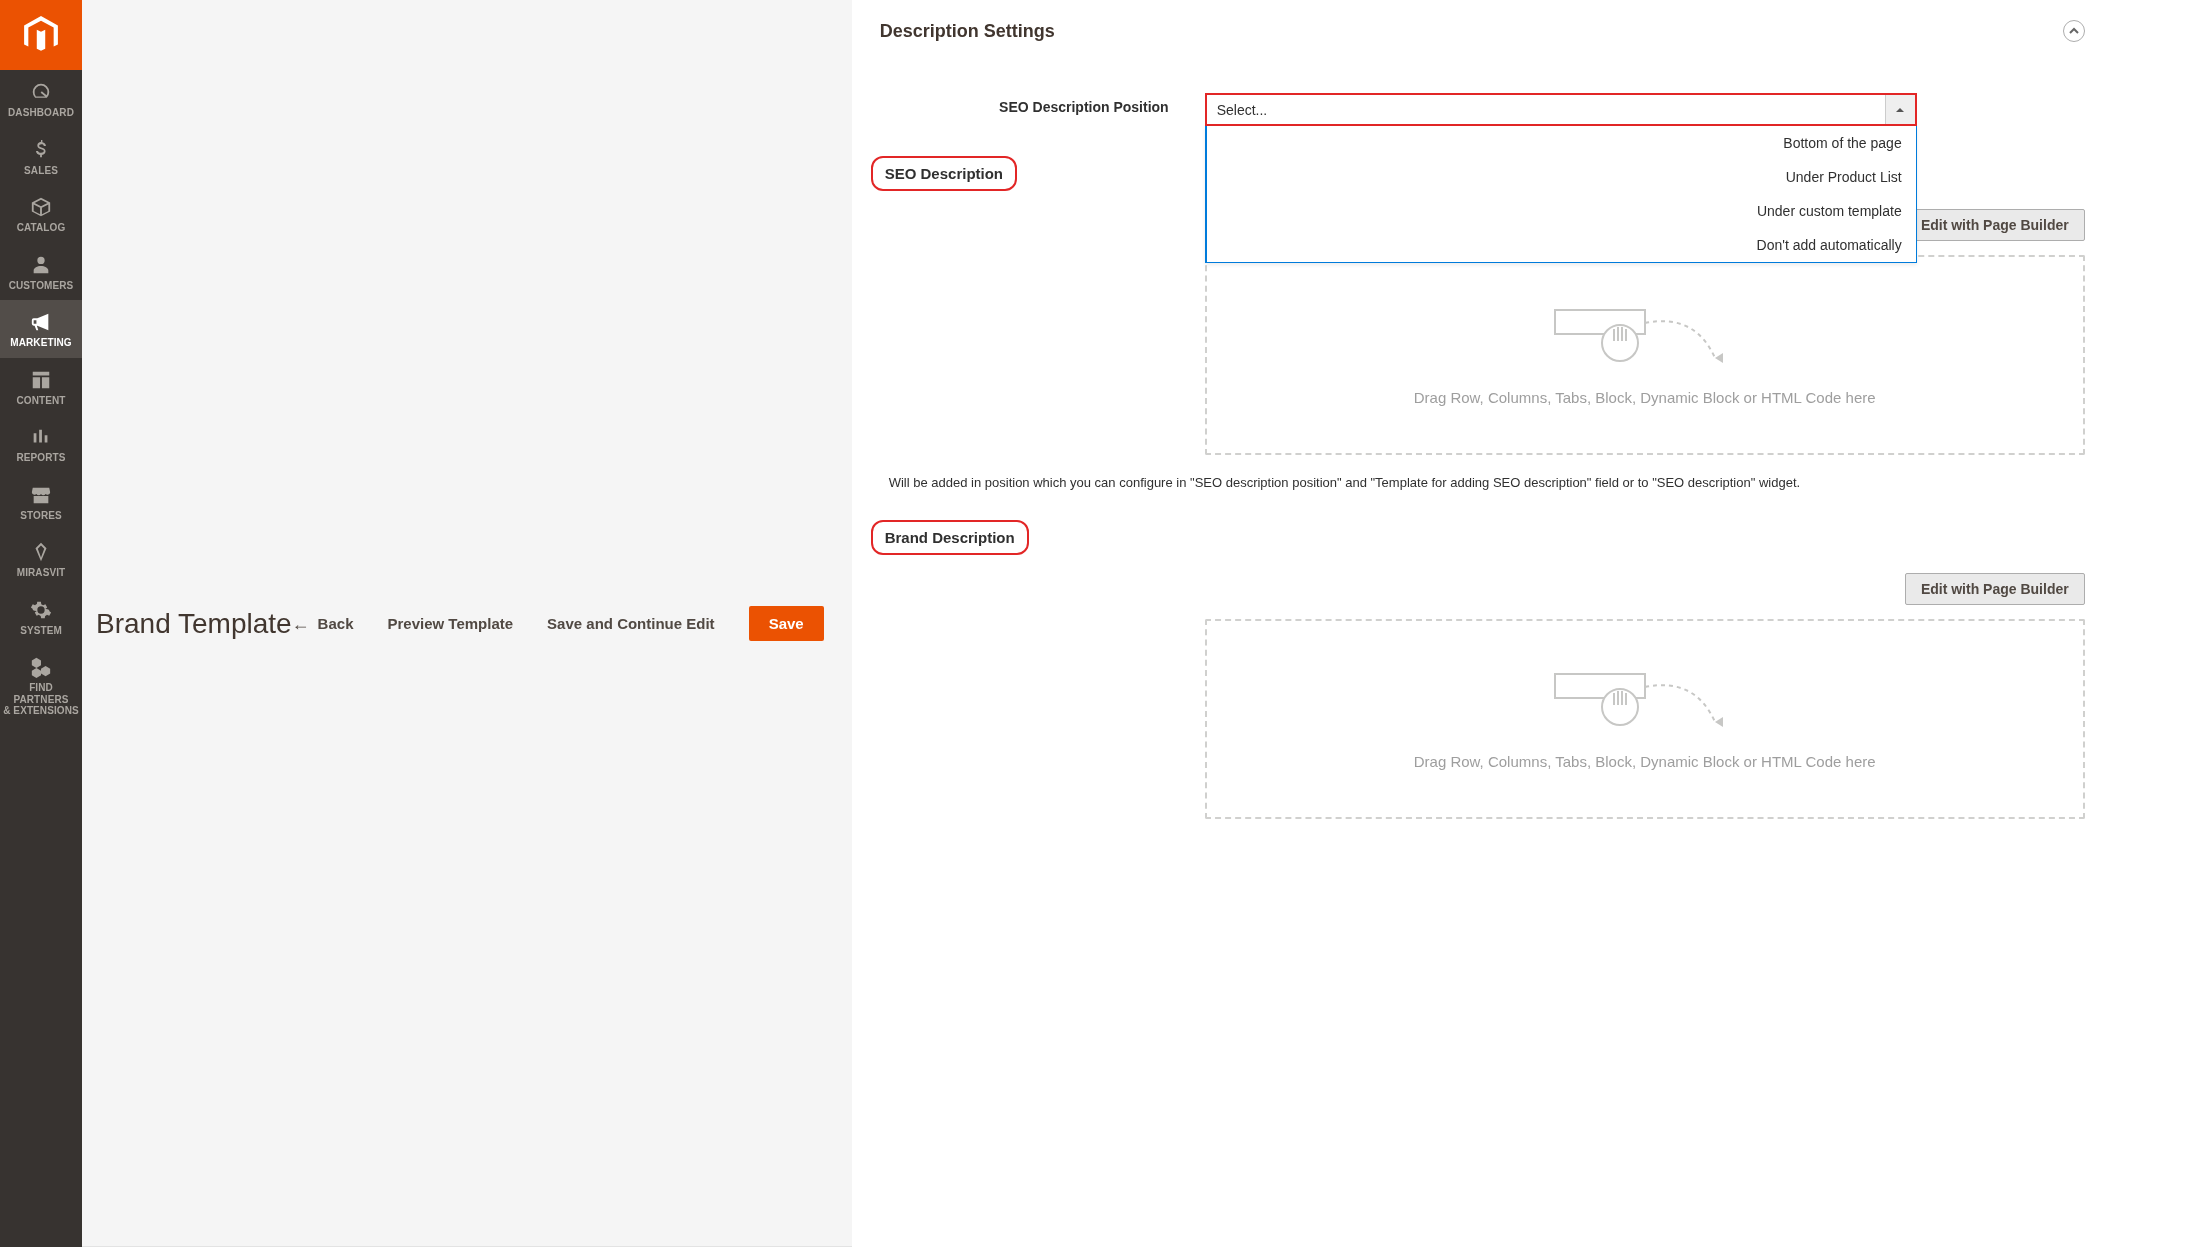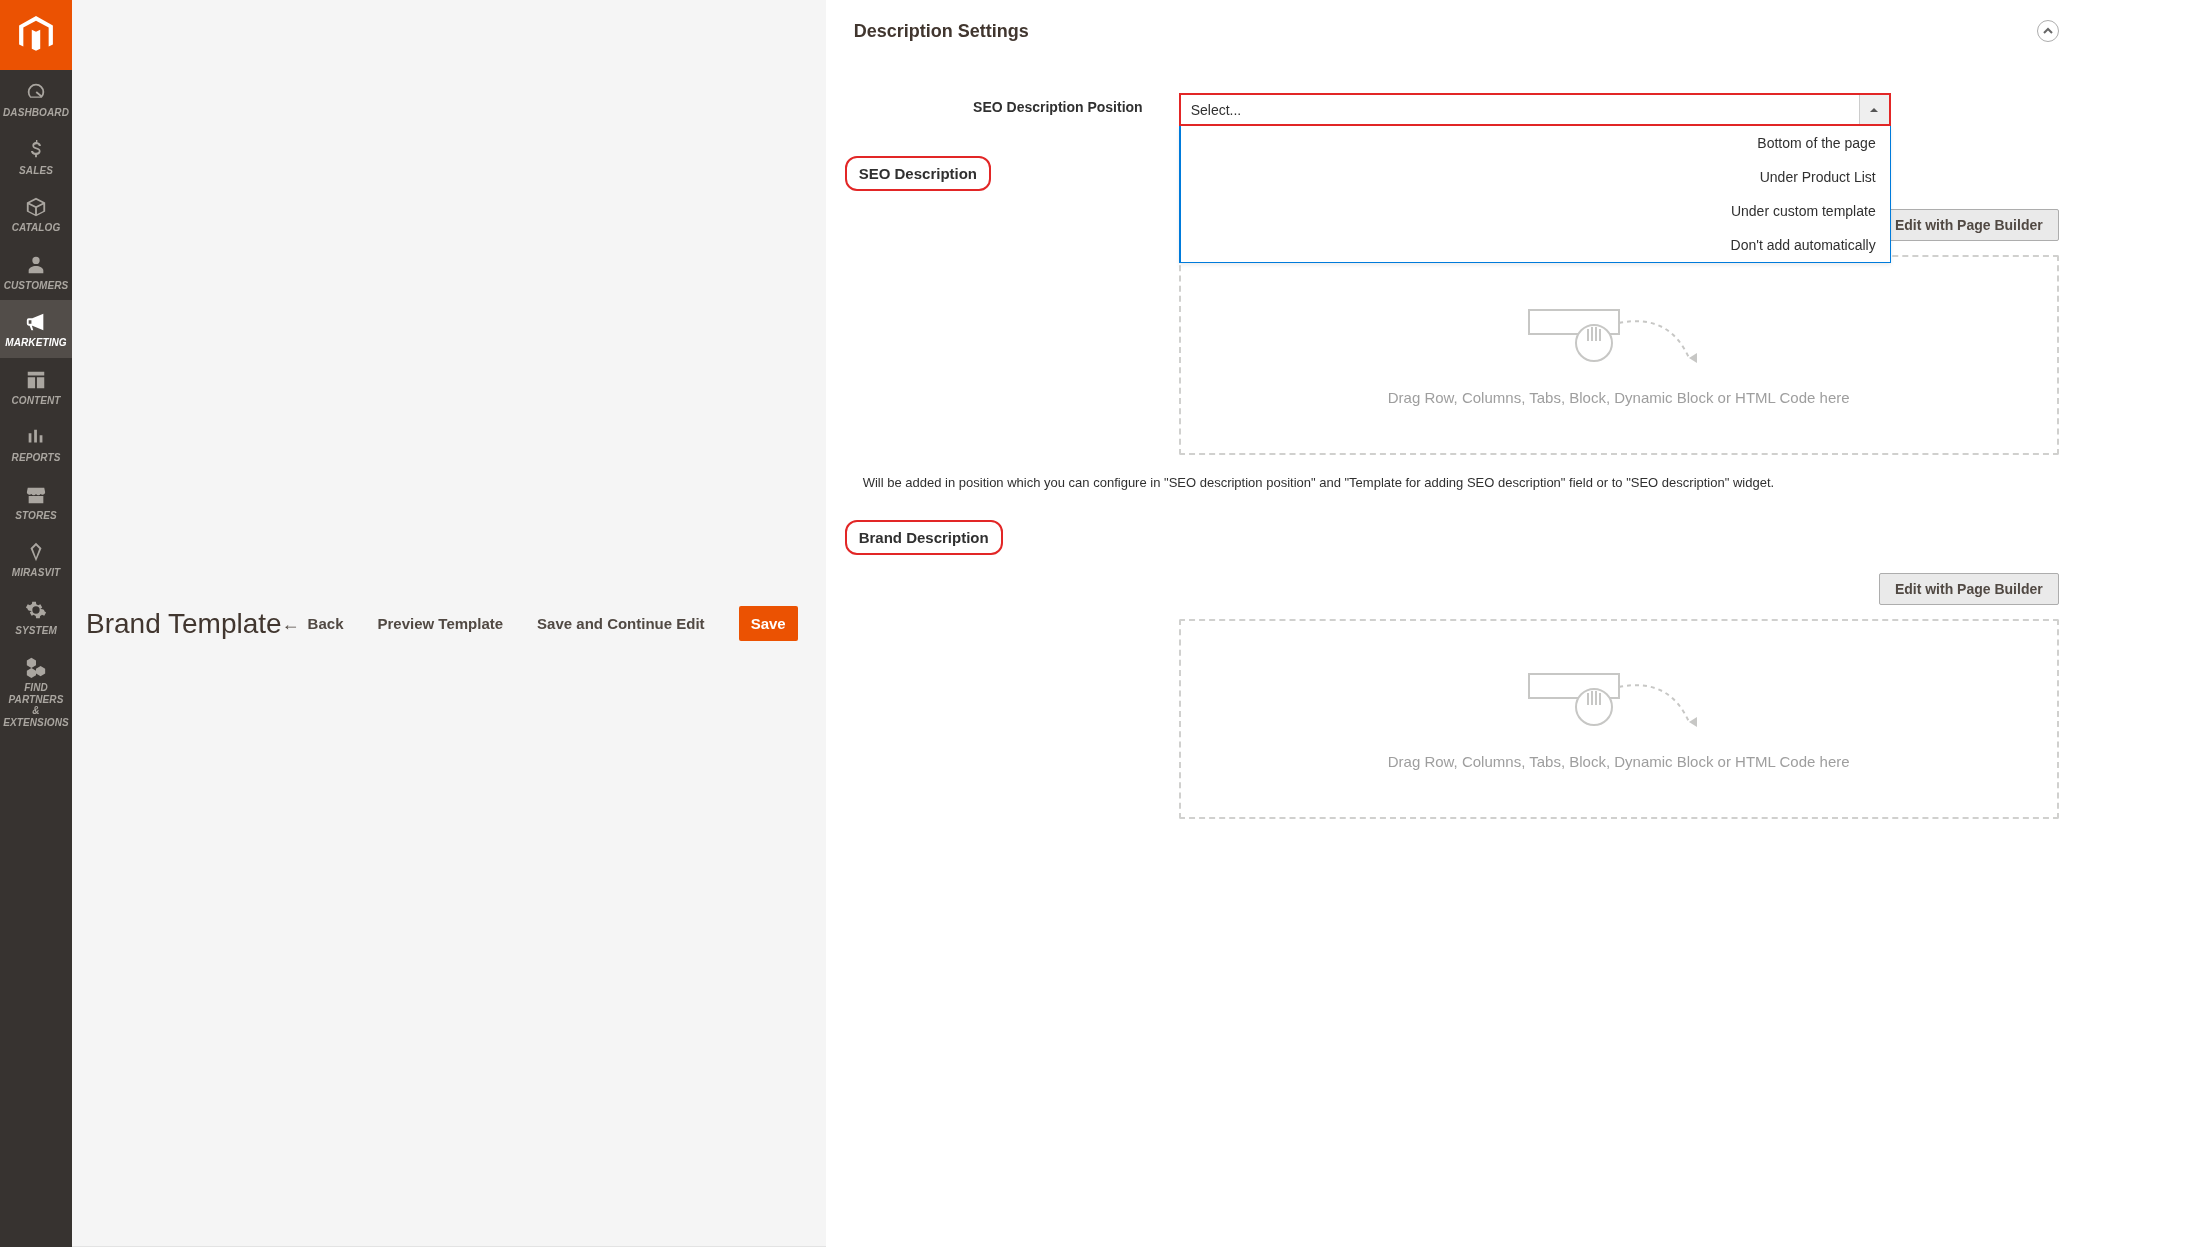--- a/index.html
+++ b/index.html
@@ -17,37 +17,37 @@
     --button-default-bg: #eaeaea;
     --red-highlight: #e22626;
     --light-border: #cccccc;
     --blue-link: #006bb4;
   }
   * { box-sizing: border-box; }
   html, body { margin:0; padding:0; height:100%; font-family: 'Helvetica Neue', Helvetica, Arial, sans-serif; font-size:14px; color:var(--text); background:#fff; }
   body { display:flex; min-height:100vh; }
 
   
-  .sidebar { width:72px; background:var(--sidebar-bg); display:flex; flex-direction:column; align-items:stretch; flex-shrink:0;font-style:italic; }
+  .sidebar { width:82px; background:var(--sidebar-bg); display:flex; flex-direction:column; align-items:stretch; flex-shrink:0; }
   .sidebar-logo { height:70px; display:flex; align-items:center; justify-content:center; background:var(--orange); }
   .sidebar-logo svg { width:34px; height:38px; }
   .sidebar-item { display:flex; flex-direction:column; align-items:center; justify-content:center; padding:11px 2px 9px; color:#aaa6a0; text-decoration:none; font-size:10px; letter-spacing:0.1px; cursor:pointer; }
   .sidebar-item.active { background:#524d49; color:#fff; }
   .sidebar-item .nav-icon { width:22px; height:22px; margin-bottom:4px; display:flex; align-items:center; justify-content:center; }
   .sidebar-item .nav-icon svg { fill:currentColor; width:22px; height:22px; }
   .sidebar-item .nav-label { text-align:center; line-height:1.15; font-weight:600; }
 
   
   .main { flex:1; display:flex; flex-direction:row; background:#fff; }
   .header { background:var(--page-bg); border-bottom:1px solid var(--border); padding:18px 28px 17px 14px; display:flex; align-items:center; justify-content:space-between; }
   .page-title { font-size:28px; font-weight:400; color:#41362f; }
   .header-actions { display:flex; align-items:center; gap:34px; }
   .action-link { color:#514943; font-size:15px; font-weight:600; cursor:pointer; display:flex; align-items:center; gap:8px; }
   .action-link .back-arrow { font-size:18px; line-height:1; }
-  .btn-primary { background:var(--orange); color:#fff; border:none; padding:9px 12px; font-size:15px; font-weight:600; border-radius:2px; cursor:pointer; }
+  .btn-primary { background:var(--orange); color:#fff; border:none; padding:9px 20px; font-size:15px; font-weight:600; border-radius:2px; cursor:pointer; }
 
   .content { padding:0 28px 40px; }
 
   .panel-bar { display:flex; justify-content:space-between; align-items:center; padding:20px 0 16px; }
   .panel-title { font-size:18px; font-weight:600; color:#41362f; }
   .collapse-toggle { width:22px; height:22px; border:1px solid #adadad; border-radius:50%; display:flex; align-items:center; justify-content:center; cursor:pointer; }
   .collapse-toggle svg { width:10px; height:10px; stroke:#666; fill:none; stroke-width:2; }
 
   .form-row { display:flex; align-items:flex-start; margin-bottom:25px; padding-top:35px; }
   .form-label { width:325px; text-align:right; padding-right:36px; font-weight:600; font-size:14px; color:#303030; padding-top:6px; }

